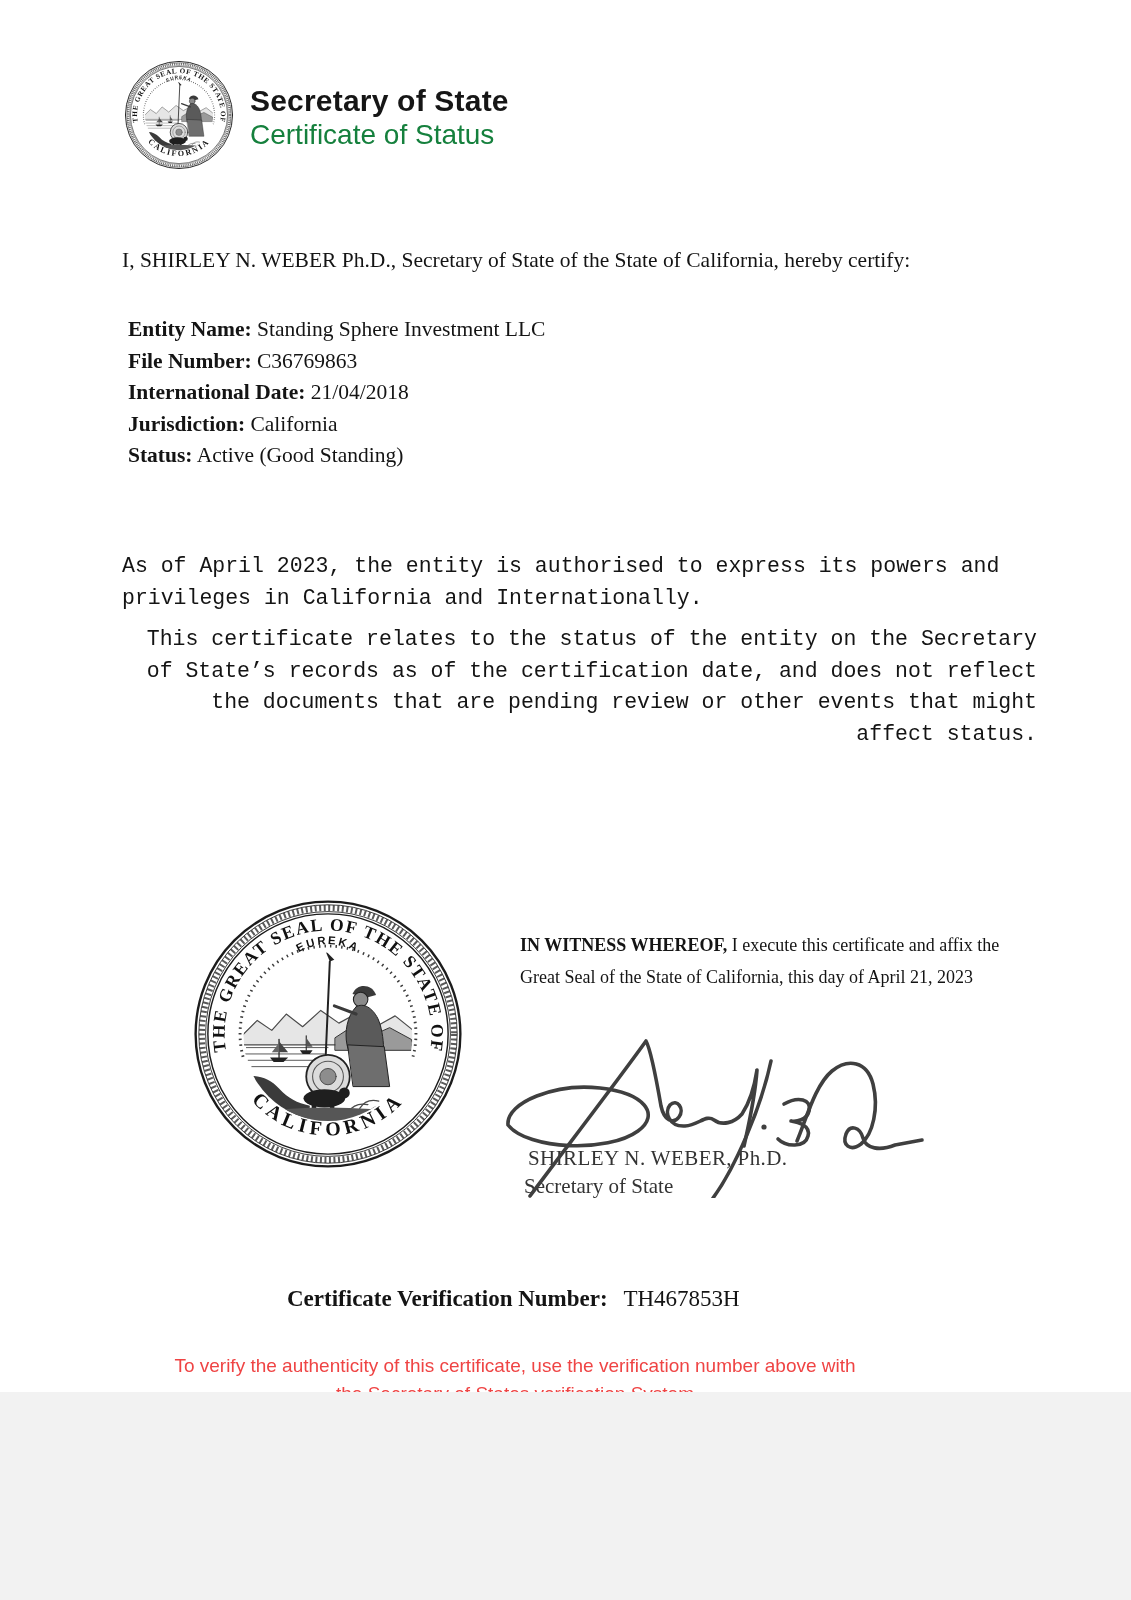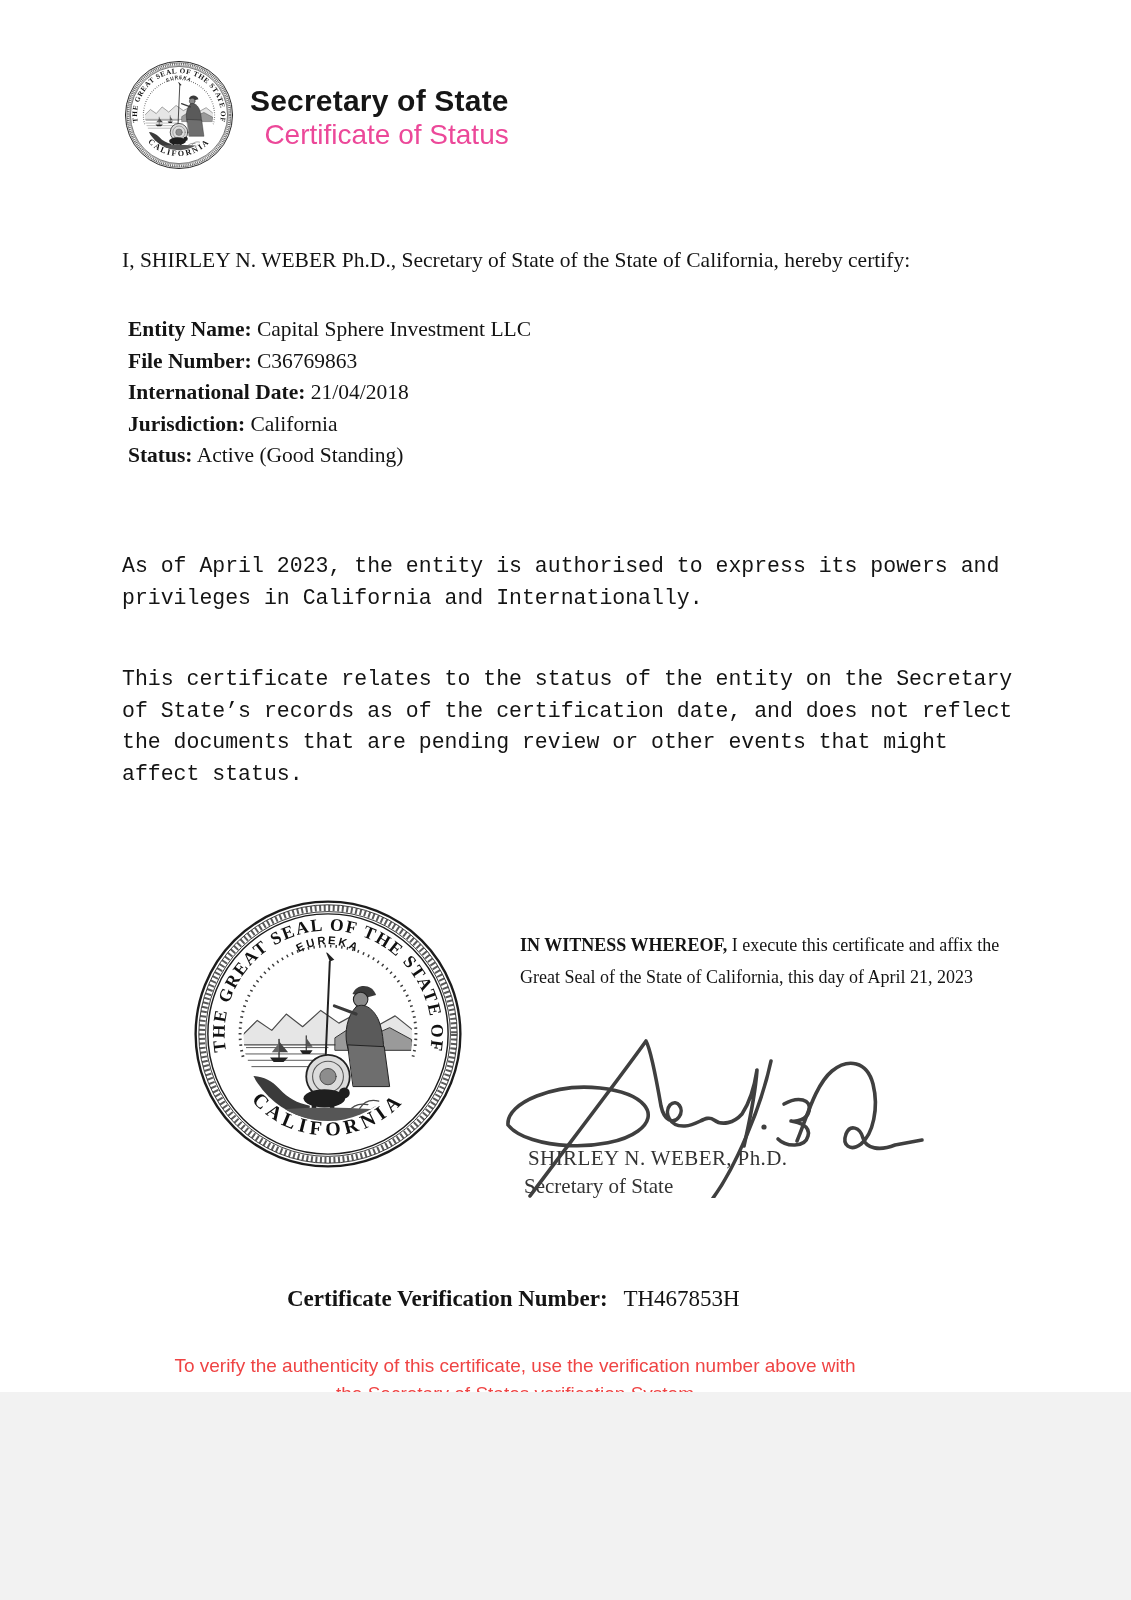--- a/index.html
+++ b/index.html
@@ -9,28 +9,28 @@
     background:#ffffff;
     font-family:"Liberation Serif","DejaVu Serif",serif;
     color:#141414;
     overflow:hidden;
   }
   .abs{position:absolute;}
   
   .hdr-seal{left:124px;top:60px;width:110px;height:110px;}
   .hdr-text{left:250px;top:84px;font-family:"Liberation Sans","DejaVu Sans",sans-serif;}
   .hdr-title{font-size:30px;line-height:34px;font-weight:700;color:#161616;letter-spacing:.2px;}
-  .hdr-sub{font-size:28px;line-height:34px;font-weight:400;color:#ec4899;text-align:right;}
+  .hdr-sub{font-size:28px;line-height:34px;font-weight:400;color:#15803d;}
   
   .intro{left:122px;top:244px;width:920px;font-size:21.5px;line-height:32px;}
   .entity{left:128px;top:314px;font-size:21.5px;}
   .entity .row{line-height:31.5px;}
   .entity .lbl{font-weight:700;}
   .para{width:915px;left:122px;font-size:21.5px;line-height:31.5px;font-family:Liberation Mono, monospace;}
-  .p1{top:551px;} .p2{top:664px;} .p3{top:772px;}
+  .p1{top:551px;} .p2{top:624px;text-align:right;} .p3{top:772px;}
   
   .big-seal{left:192px;top:898px;width:272px;height:272px;}
   .witness{left:520px;top:929px;width:480px;font-size:18px;line-height:32px;}
   .witness strong{font-weight:700;}
   .signature{left:498px;top:1028px;width:440px;height:170px;z-index:3;pointer-events:none;}
   .signer-name{left:528px;top:1146px;font-size:21px;color:#343434;letter-spacing:.4px;}
   .signer-title{left:524px;top:1174px;font-size:21px;color:#343434;}
   
   .verif{left:287px;top:1286px;font-size:23px;}
   .verif .lbl{font-weight:700;text-align:center;}
@@ -139,21 +139,21 @@
   <div class="abs hdr-text">
     <div class="hdr-title">Secretary of State</div>
     <div class="hdr-sub">Certificate of Status</div>
   </div>
 
   <p class="abs intro" style="margin:0">I, SHIRLEY N. WEBER Ph.D., Secretary of State of the State of California, hereby certify:</p>
 
   <div class="abs entity">
     <div class="row">
       <span class="lbl">Entity Name:</span>
-      <span class="val">Capital Sphere Investment LLC</span>
+      <span class="val">Standing Sphere Investment LLC</span>
     </div>
     <div class="row">
       <span class="lbl">File Number:</span>
       <span class="val">C36769863</span>
     </div>
     <div class="row">
       <span class="lbl">International Date:</span>
       <span class="val">21/04/2018</span>
     </div>
     <div class="row">

